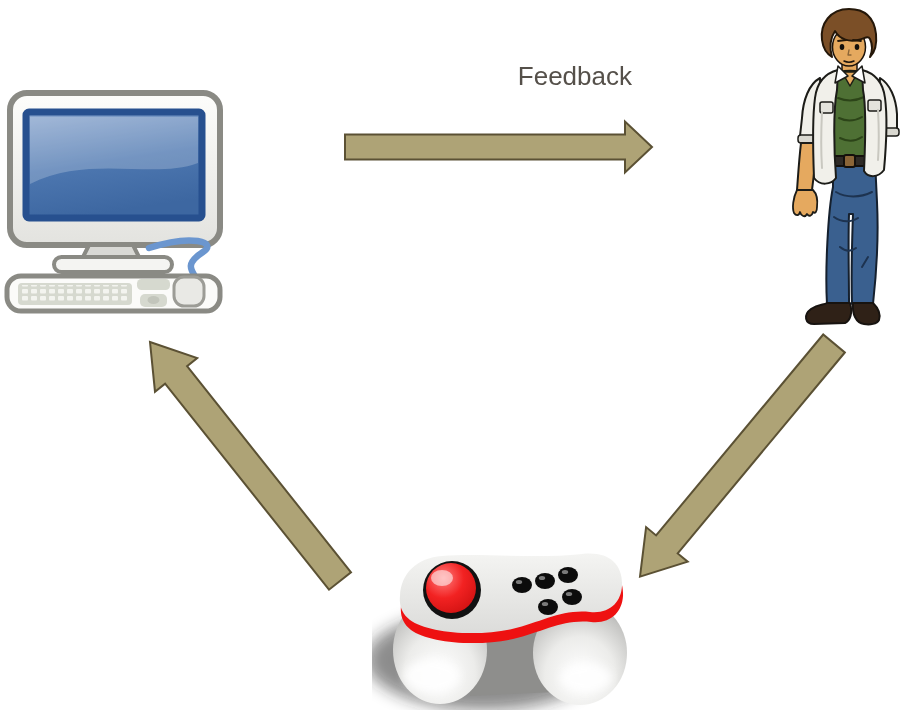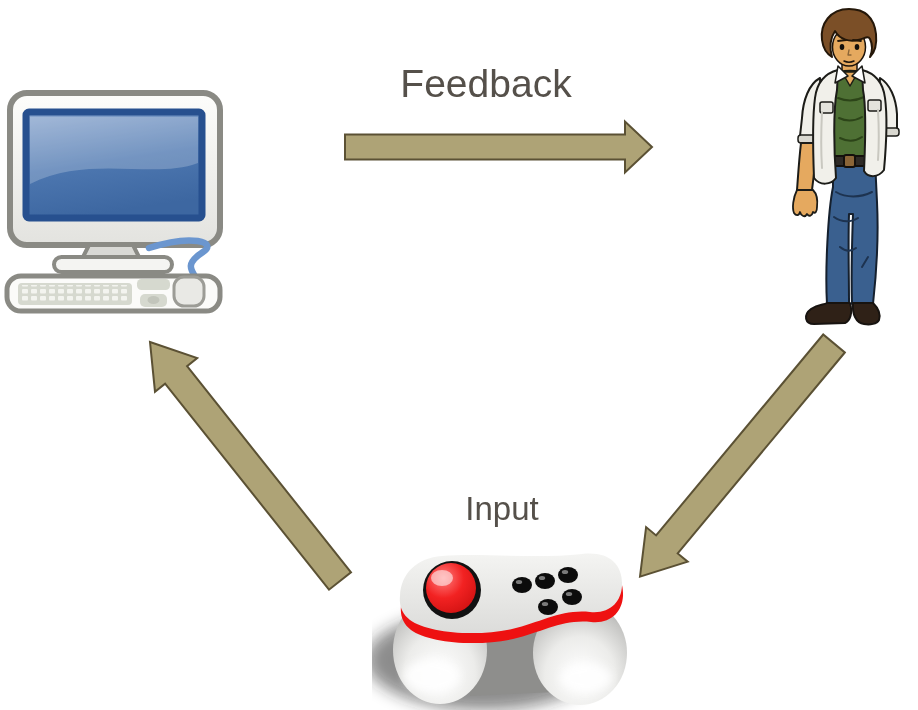--- a/index.html
+++ b/index.html
@@ -11,40 +11,39 @@
     font-family:"Liberation Sans", sans-serif;
   }
   .abs{position:absolute;}
   .diagram-label{
     position:absolute;
     color:#55504a;
     text-align:center;
     line-height:1.2;
     user-select:none;
   }
-  #feedback-label{left:340px;top:61px;width:292px;font-size:39px;}
+  #feedback-label{left:340px;top:61px;width:292px;font-size:26px;text-align:right;}
   #input-label{left:402px;top:489px;width:200px;font-size:33px;}
   svg{display:block;}
 </style>
 </head>
 <body>
 
 <div class="canvas">
 
   <svg class="abs" style="left:0;top:0" width="918" height="710" viewBox="0 0 918 710">
 
     <polygon points="345,134.5 625,134.5 625,121.5 652,147 625,172.5 625,159.5 345,159.5" fill="#aea376" stroke="#5b5134" stroke-width="2" stroke-linejoin="miter"></polygon>
 
     <polygon points="844.8,352.5 677.7,553.4 687.7,561.7 640,576.7 646.1,527.1 656.1,535.4 823.2,334.5" fill="#aea376" stroke="#5b5134" stroke-width="2" stroke-linejoin="miter"></polygon>
 
     <polygon points="351,572.3 187.1,366.2 197.2,358.1 150,342 155,391.7 165.1,383.6 329,589.7" fill="#aea376" stroke="#5b5134" stroke-width="2" stroke-linejoin="miter"></polygon>
   </svg>
 
   <div id="feedback-label" class="diagram-label">Feedback</div>
-  <div id="input-label" class="diagram-label">Input</div>
 
   <svg class="abs" style="left:4px;top:86px" width="230" height="230" viewBox="0 0 230 230">
     <defs>
       <linearGradient id="cmpScreen" x1="0" y1="0" x2="0.25" y2="1">
         <stop offset="0" stop-color="#8da8cf"></stop>
         <stop offset="0.55" stop-color="#4d77b0"></stop>
         <stop offset="1" stop-color="#3d67a1"></stop>
       </linearGradient>
       <linearGradient id="cmpBody" x1="0" y1="0" x2="0" y2="1">
         <stop offset="0" stop-color="#fdfdfb"></stop>

